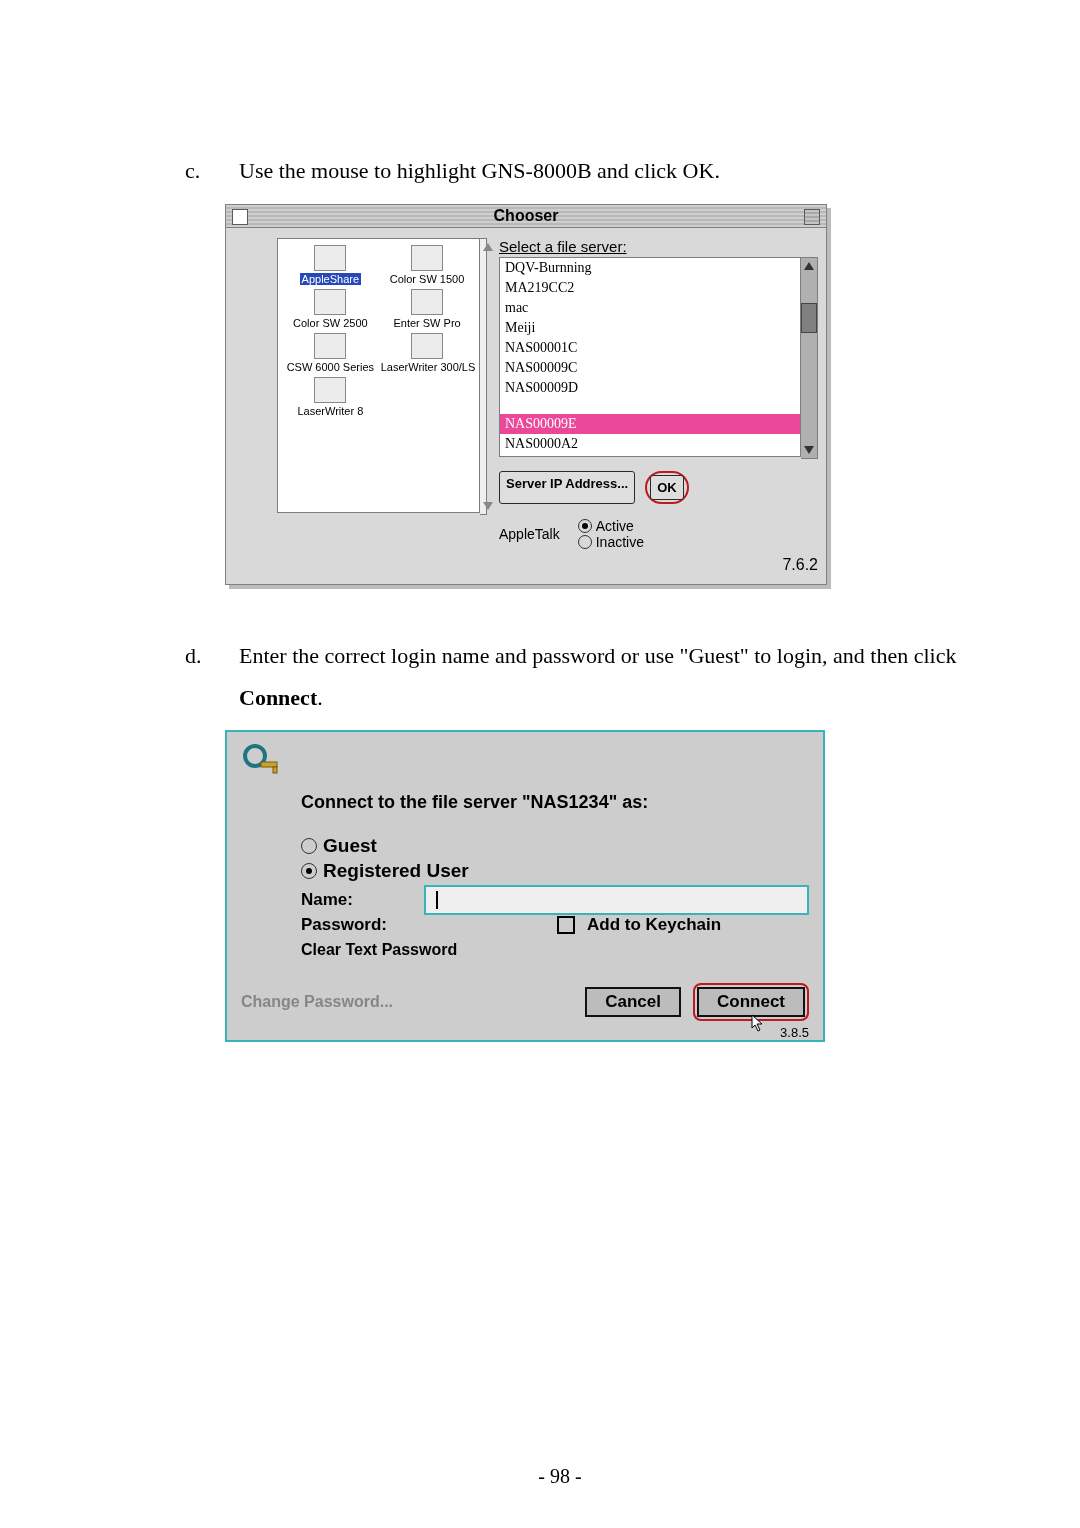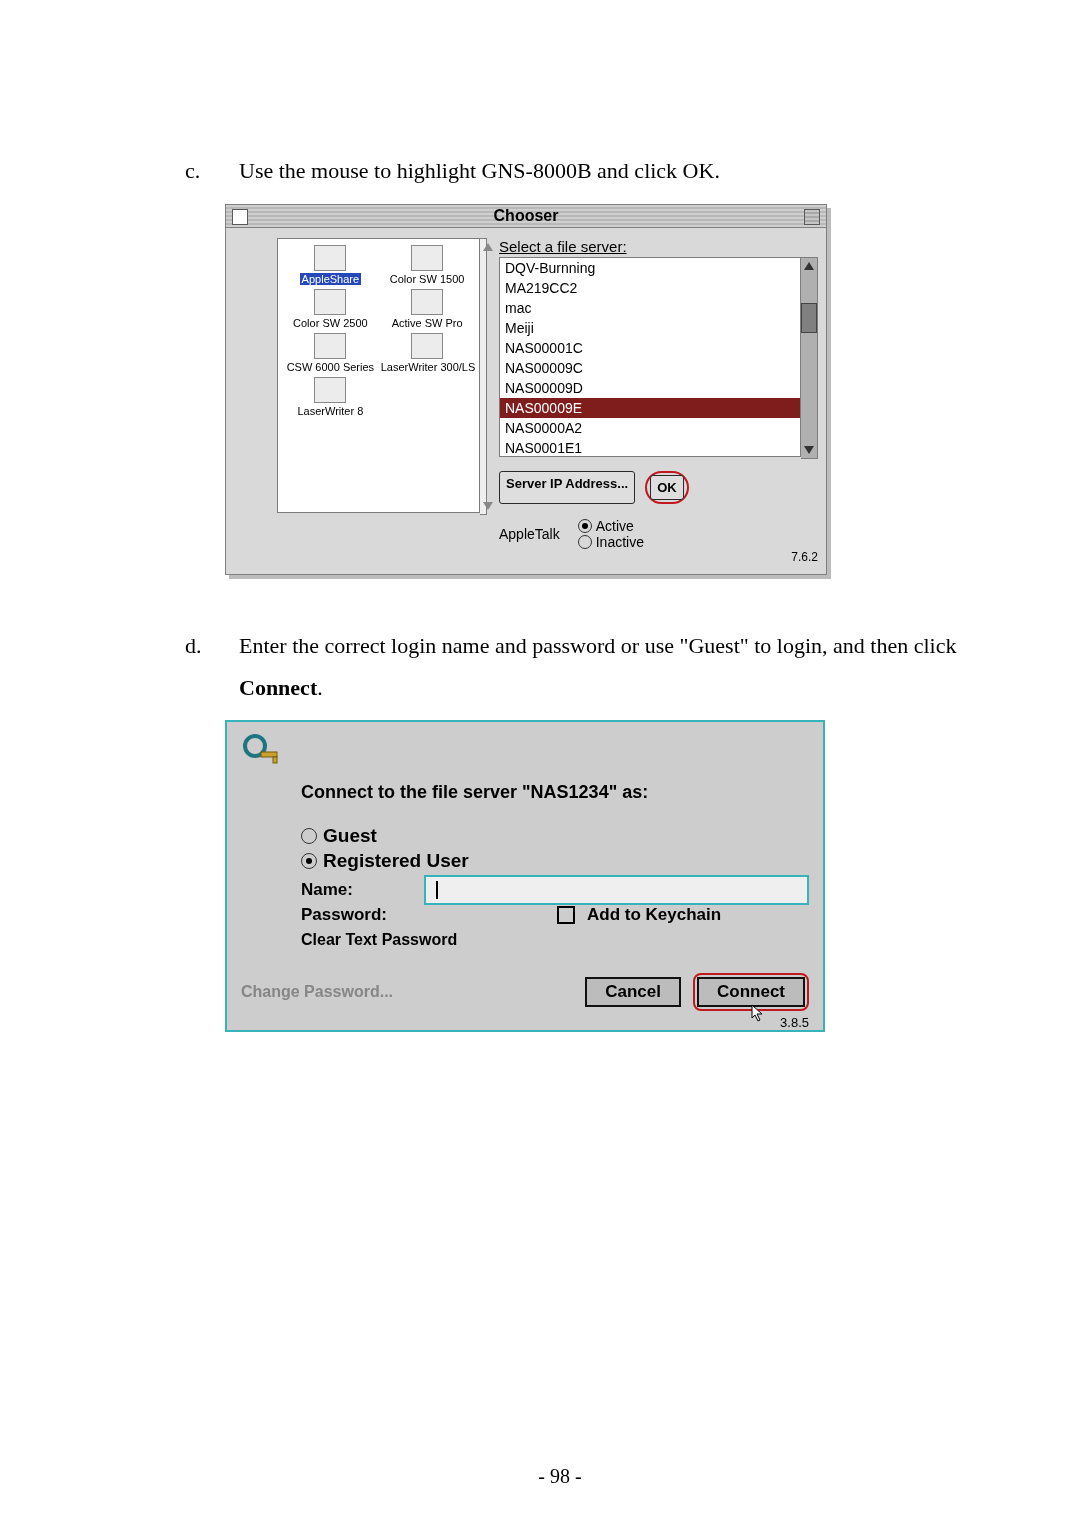--- a/index.html
+++ b/index.html
@@ -105,32 +105,32 @@
   }
   .chooser-icon.selected span.lbl {
     background: #2648b8;
     color: #fff;
     padding: 0 2px;
   }
   .chooser-icon span.lbl { white-space: nowrap; font-size: 11px; }
 
   .right-pane { flex: 1; padding-left: 12px; font-size: 14px; }
   .server-label { font-size: 15px; margin-bottom: 2px; text-decoration: underline; }
-  .list-wrap { display: flex; }
+  .list-wrap { display: flex; font-family: Liberation Serif, serif; }
   .server-list {
     background: #fff;
     border: 1px solid #7d7d7d;
     height: 200px;
     box-sizing: border-box;
     font-size: 14px;
     overflow: hidden;
     flex: 1;
   }
   .server-list div { padding: 0 5px; line-height: 20px; }
-  .server-list .selected { background: #7f1d1d; color: #fff; }
+  .server-list .selected { background: #ec4899; color: #fff; margin-top: 16px; }
   .list-scroll {
     width: 16px; height: 200px;
     border: 1px solid #7d7d7d;
     border-left: none;
     background: #b0b0b0;
     position: relative;
   }
   .list-scroll .thumb {
     position: absolute;
     left: 0; right: 0; top: 45px; height: 28px;
@@ -160,21 +160,21 @@
   .radio-blk { margin-top: 14px; display: flex; align-items: center; font-size: 14px; }
   .radio-col { margin-left: 18px; }
   .radio-item { display: flex; align-items: center; gap: 4px; }
   .radio-dot {
     width: 12px; height: 12px;
     border: 1px solid #333;
     border-radius: 50%;
     display: inline-flex; align-items: center; justify-content: center;
   }
   .radio-dot.filled::after { content:""; width:6px; height:6px; background:#000; border-radius:50%; }
-  .chooser-version { font-size: 12px; float:right; }
+  .chooser-version { font-size: 16px; margin-top: 6px; float:right; }
 
   
   .login-box {
     width: 600px;
     margin-left: 40px;
     border: 2px solid #37b4bb;
     background: #cdcdcd;
     font-family: Arial, Helvetica, sans-serif;
     box-sizing: border-box;
     padding: 10px 14px 0;
@@ -258,21 +258,21 @@
       <span>Chooser</span>
       <div class="chooser-zoom"></div>
     </div>
     <div class="chooser-body">
       <div class="left-pane">
         <div class="left-flex">
           <div class="icon-area">
             <div class="chooser-icon selected"><div class="ico"></div><span class="lbl">AppleShare</span></div>
             <div class="chooser-icon"><div class="ico"></div><span class="lbl">Color SW 1500</span></div>
             <div class="chooser-icon"><div class="ico"></div><span class="lbl">Color SW 2500</span></div>
-            <div class="chooser-icon"><div class="ico"></div><span class="lbl">Active SW Pro</span></div>
+            <div class="chooser-icon"><div class="ico"></div><span class="lbl">Enter SW Pro</span></div>
             <div class="chooser-icon"><div class="ico"></div><span class="lbl">CSW 6000 Series</span></div>
             <div class="chooser-icon"><div class="ico"></div><span class="lbl">LaserWriter 300/LS</span></div>
             <div class="chooser-icon"><div class="ico"></div><span class="lbl">LaserWriter 8</span></div>
           </div>
           <div class="left-scroll">
             <div class="arrow-up"></div>
             <div class="arrow-down"></div>
           </div>
         </div>
       </div>

